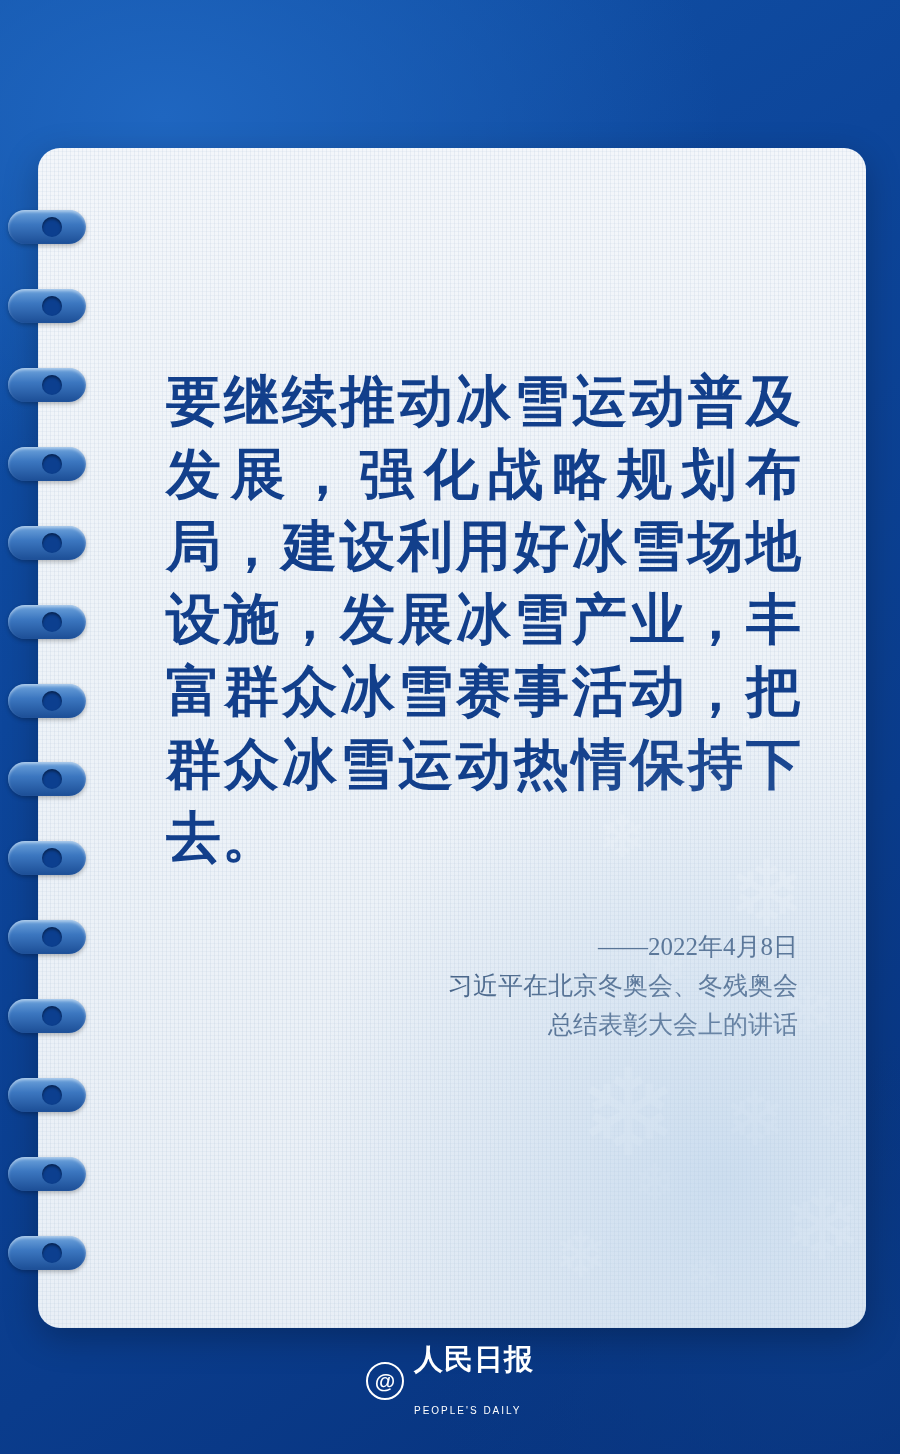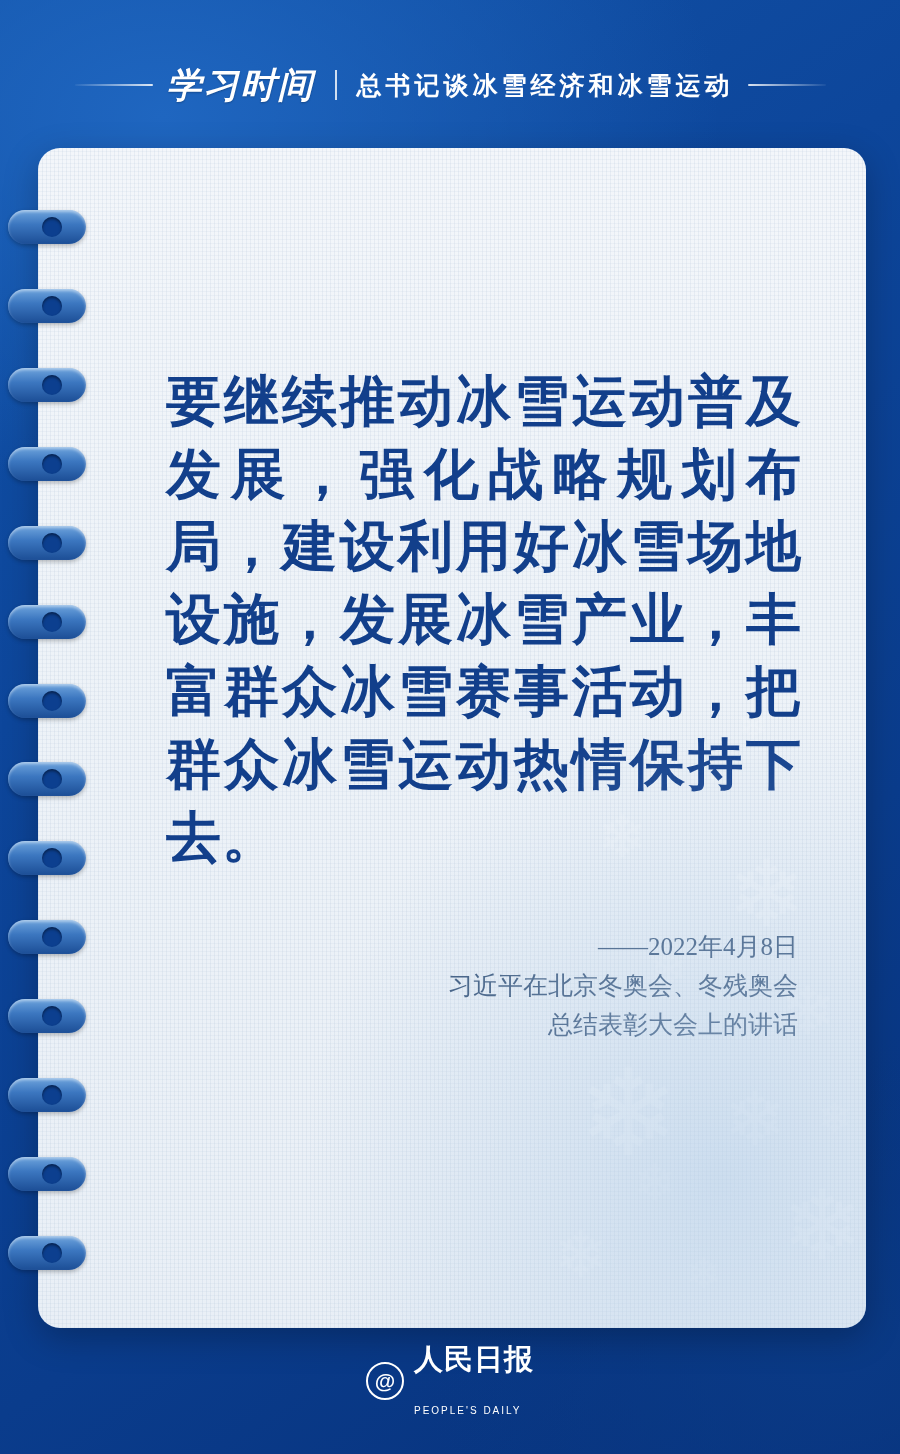--- a/index.html
+++ b/index.html
@@ -234,27 +234,20 @@
     font-size: 10px;
     letter-spacing: 2px;
     color: #ffffff;
   }
 </style>
 </head>
 <body>
 
 <div class="poster">
 
-  <div class="header">
-    <span class="rule"></span>
-    <span class="brand">学习时间</span>
-    <span class="divider-bar"></span>
-    <span class="subtitle">总书记谈冰雪经济和冰雪运动</span>
-    <span class="rule right"></span>
-  </div>
 
   <div class="card">
     <div class="snow-layer" id="snow-layer">
         <span class="flake" style="left: 560px; top: 660px; font-size: 58px; opacity: 0.3;">❄</span>
         <span class="flake" style="left: 690px; top: 700px; font-size: 92px; opacity: 0.4;">❄</span>
         <span class="flake" style="left: 612px; top: 800px; font-size: 44px; opacity: 0.28;">❄</span>
         <span class="flake" style="left: 742px; top: 830px; font-size: 66px; opacity: 0.34;">❄</span>
         <span class="flake" style="left: 540px; top: 905px; font-size: 120px; opacity: 0.45;">❄</span>
         <span class="flake" style="left: 686px; top: 935px; font-size: 74px; opacity: 0.36;">❄</span>
         <span class="flake" style="left: 596px; top: 1010px; font-size: 50px; opacity: 0.26;">❄</span>

